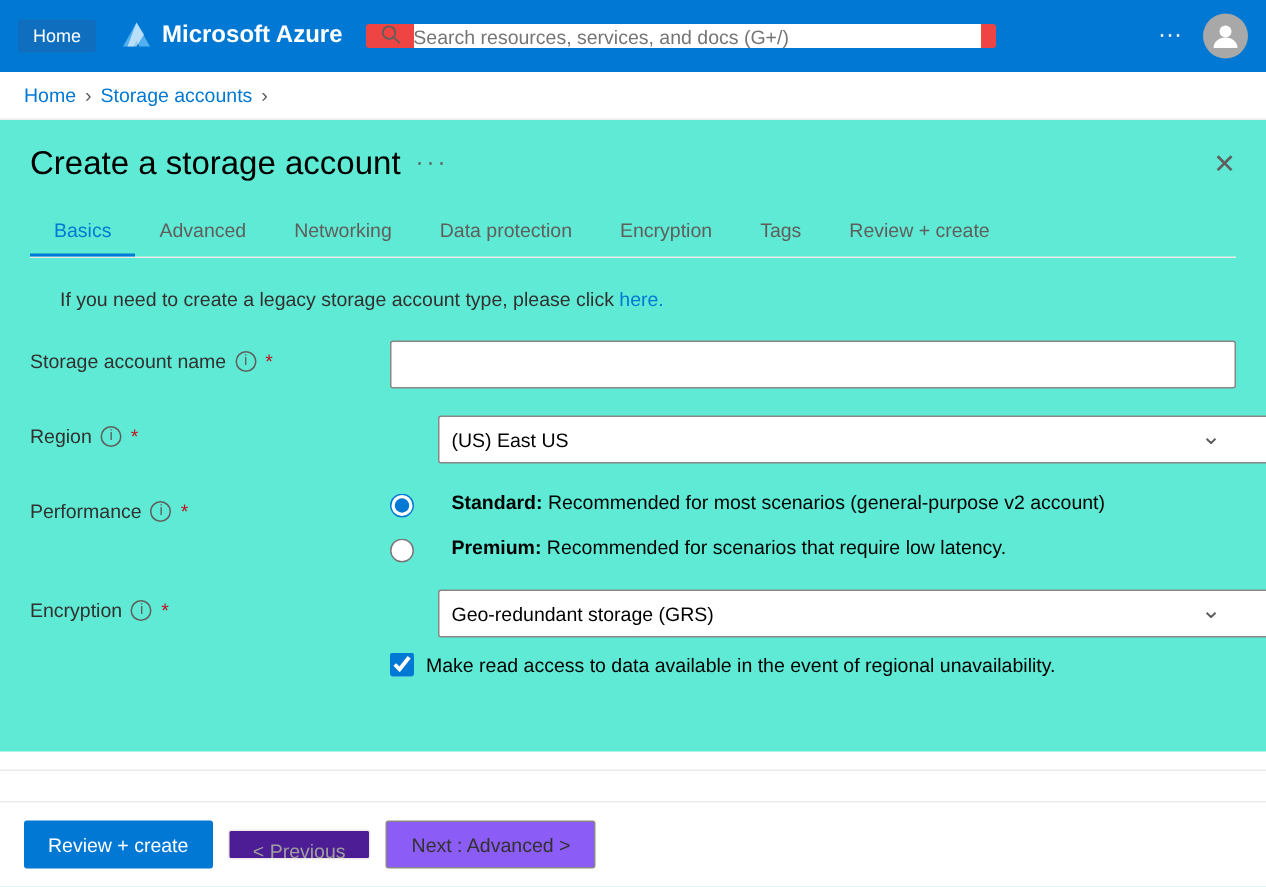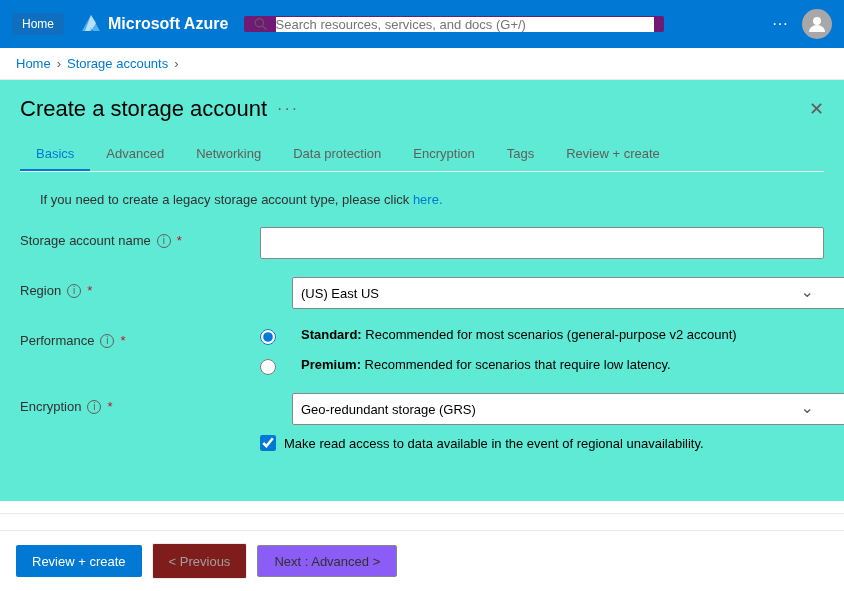--- a/index.html
+++ b/index.html
@@ -26,24 +26,23 @@
       font-size: 16px;
       font-weight: 600;
       white-space: nowrap;
       display: flex;
       align-items: center;
       gap: 6px;
     }
     .search-bar {
       flex: 1;
       max-width: 420px;
-      background: #701a75;
-      border-radius: 2px;
-      display: flex;
-      align-items: center;
+      background: #ef4444;
+      border-radius: 2px;
+      display: flex;
       padding: 0 10px;
       height: 16px;
       gap: 8px;
     }
     .search-bar input {
       border: none;
       outline: none;
       font-size: 13px;
       width: 100%;
       color: #333;
@@ -306,28 +305,28 @@
       background: #8b5cf6;
       color: #323130;
       border: 1px solid #8a8886;
       padding: 6px 16px;
       font-size: 13px;
       cursor: pointer;
       border-radius: 2px;
       height: 32px;
     }
     .btn-disabled {
-      background: #7f1d1d;
+      background: #4c1d95;
       color: #a19f9d;
       border: 1px solid #edebe9;
       padding: 6px 16px;
       font-size: 13px;
       cursor: not-allowed;
       border-radius: 2px;
-      height: 36px;
+      height: 20px;
     }
   </style>
 </head>
 <body>
 
 <div class="top-bar">
   <div class="home-tab">Home</div>
   <div class="azure-logo">
     <svg width="22" height="22" viewBox="0 0 22 22" fill="none">
       <path d="M11 2L2 18h7l2-4 2 4h7L11 2z" fill="#50b0f0"></path>

